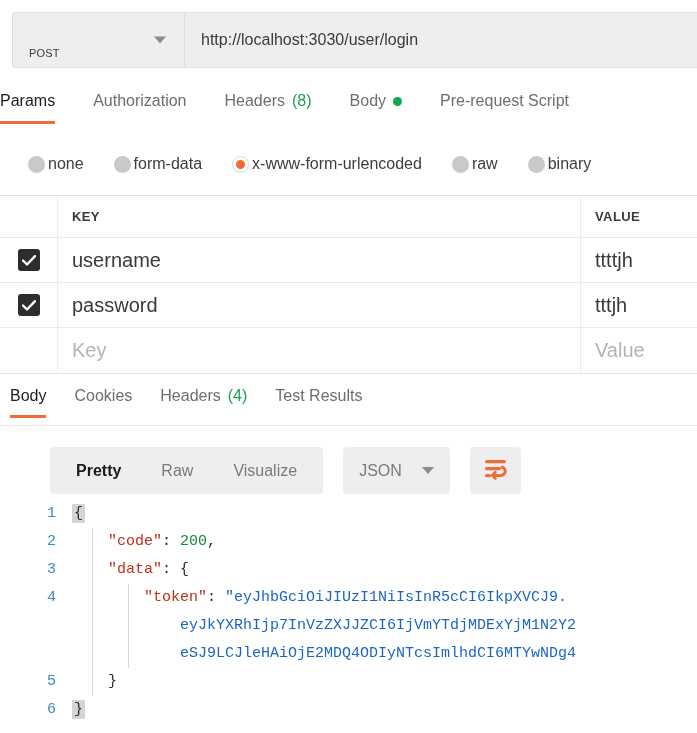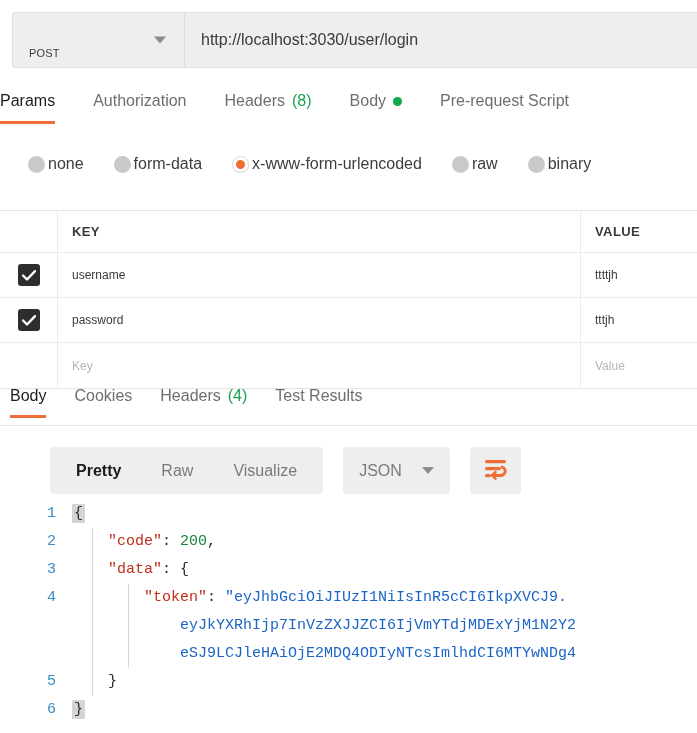--- a/index.html
+++ b/index.html
@@ -89,42 +89,42 @@
     background: #c9c9c9;
     display: flex; align-items: center; justify-content: center;
   }
   .radio-item.selected .radio-outer { background: #ffffff; border: 1px solid #d6d6d6; }
   .radio-inner { width: 9px; height: 9px; border-radius: 50%; background: transparent; }
   .radio-item.selected .radio-inner { background: #ef6c35; }
   .radio-label { font-size: 16px; color: #3d3d3d; }
 
   
   .kv-table {
-    position: absolute; left: 0; top: 210px;
+    position: absolute; left: 0; top: 195px;
     width: 697px;
     border-top: 1px solid #e4e4e4;
     border-bottom: 1px solid #e4e4e4;
   }
   .kv-row { display: flex; height: 45px; border-bottom: 1px solid #ececec; }
   .kv-row:last-child { border-bottom: none; }
   .kv-row.head { height: 42px; }
   .cell-check {
     width: 58px; border-right: 1px solid #ececec;
     display: flex; align-items: center; justify-content: center;
   }
   .cell-key {
     flex: 1; border-right: 1px solid #ececec;
     display: flex; align-items: center; padding-left: 14px;
   }
   .cell-value {
     width: 116px;
     display: flex; align-items: center; padding-left: 14px;
   }
   .col-head { font-size: 13px; font-weight: bold; color: #3a3a3a; letter-spacing: .4px; }
-  .cell-text { font-size: 12px; color: #3a3a3a; }
+  .cell-text { font-size: 20px; color: #3a3a3a; }
   .cell-text.ph { color: #b4b4b4; }
   .checkbox {
     width: 22px; height: 22px; border-radius: 3px;
     background: #2d2d2d;
     display: flex; align-items: center; justify-content: center;
   }
   .checkbox svg { display: block; }
 
   
   .resp-tabs {

